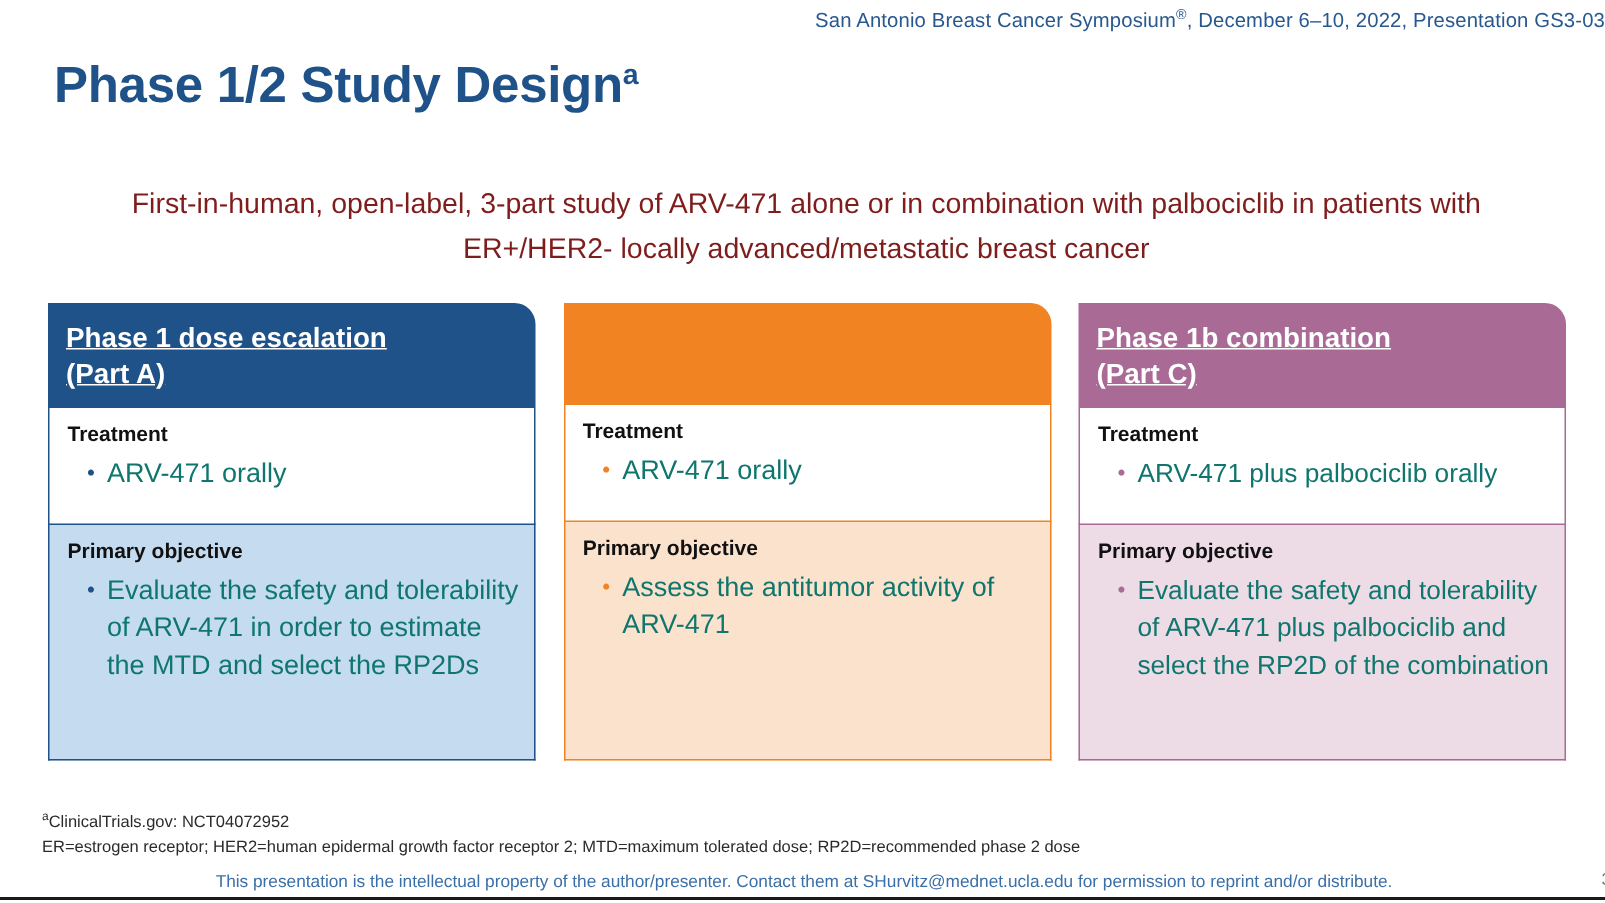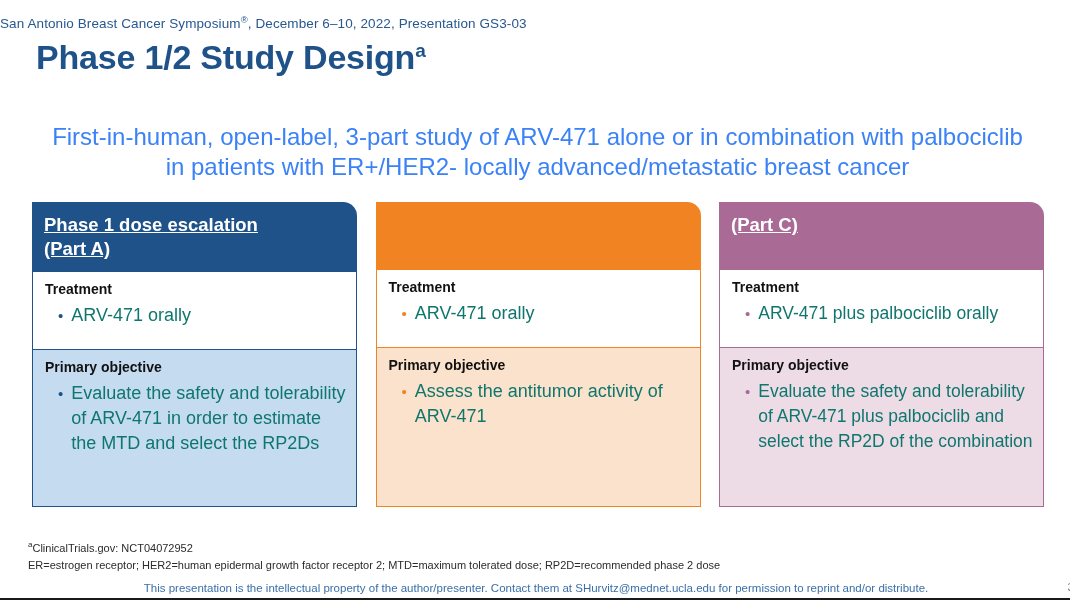--- a/index.html
+++ b/index.html
@@ -12,24 +12,24 @@
     height: 602px;
     font-family: "Liberation Sans", sans-serif;
     position: relative;
     overflow: hidden;
     -webkit-font-smoothing: antialiased;
   }
 
   
   .conf-line {
     position: absolute;
-    top: 16px;
+    top: 6px;
     left: 0;
     width: 1070px;
-    text-align: left;
+    text-align: right;
     font-size: 13.5px;
     color: #27588F;
     letter-spacing: 0.1px;
     white-space: nowrap;
   }
   .conf-line sup {
     font-size: 9.5px;
     vertical-align: super;
     line-height: 0;
   }
@@ -52,22 +52,22 @@
     font-weight: bold;
   }
 
   
   .subtitle {
     position: absolute;
     top: 122px;
     left: 45px;
     width: 985px;
     text-align: center;
-    font-size: 24px;
-    color: #3b82f6;
+    font-size: 19px;
+    color: #7f1d1d;
     line-height: 30px;
   }
 
   
   .cards {
     position: absolute;
     top: 202px;
     left: 32px;
     width: 1012px;
     height: 305px;
@@ -259,20 +259,21 @@
       <div class="sec-title">Primary objective</div>
       <div class="bullet-row">
         <span class="bullet-dot">•</span>
         <span class="bullet-text">Assess the antitumor activity of ARV-471</span>
       </div>
     </div>
   </div>
 
   <div class="card card-purple">
     <div class="card-header">
+      <div>Phase 1b combination</div>
       <div>(Part C)</div>
     </div>
     <div class="card-section treatment">
       <div class="sec-title">Treatment</div>
       <div class="bullet-row">
         <span class="bullet-dot">•</span>
         <span class="bullet-text">ARV-471 plus palbociclib orally</span>
       </div>
     </div>
     <div class="card-section objective">

